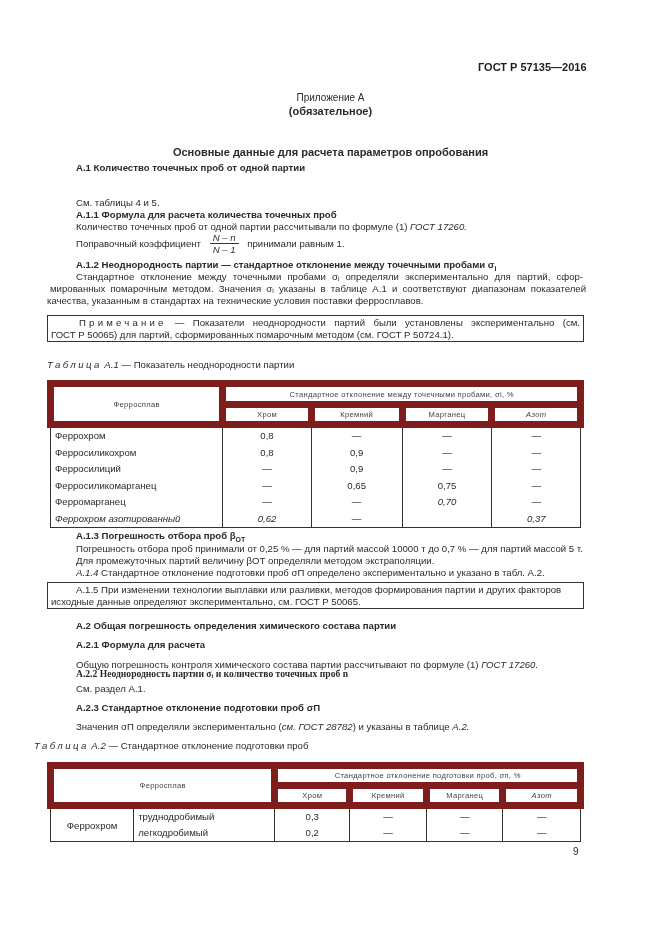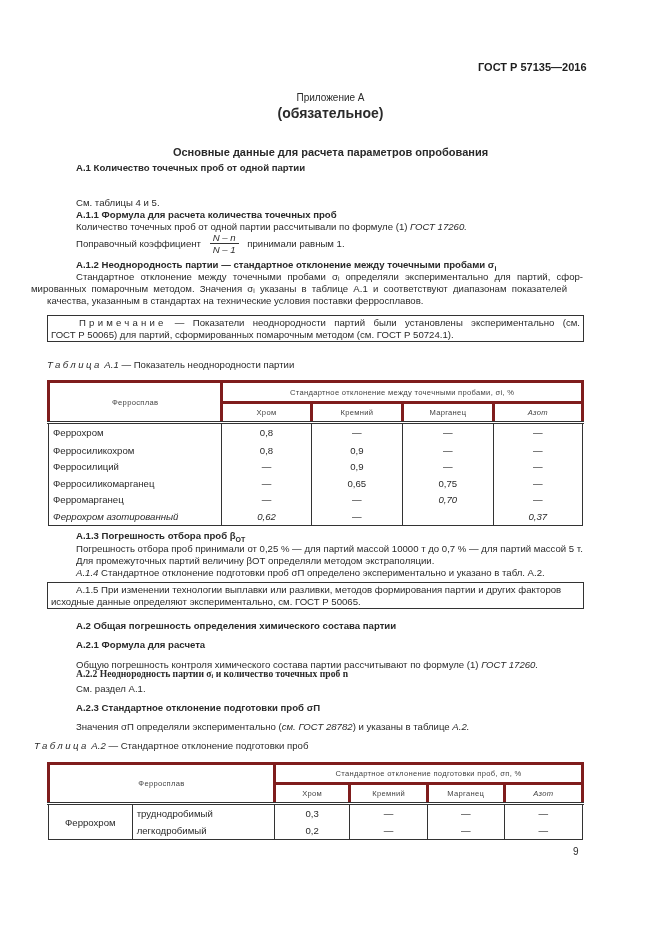--- a/index.html
+++ b/index.html
@@ -9,36 +9,36 @@
     .bold { font-weight: bold; }
     .ital { font-style: italic; }
     .sp { letter-spacing: 3.2px; }
     .hdr-code { left: 478px; top: 61px; font-size: 11px; font-weight: bold; color: #1e1e1e; }
     .center { left: 0; width: 661px; text-align: center; }
     .just { text-align: justify; text-align-last: justify; }
     .box { position: absolute; border: 1px solid #333; }
     table { position: absolute; border-collapse: collapse; font-size: 9.6px; color: #2a2a2a; }
     td { border-left: 1px solid #333; border-right: 1px solid #333; padding: 0 4px; text-align: center; }
     .th { font-size: 7.6px; color: #444; letter-spacing: 0.3px; }
-    .th td { border: 3px solid #7f1d1d; }
+    .th td { border: 7px solid #7f1d1d; }
     .lft { text-align: left; }
     .dbl { border-top: 3px double #333 !important; }
     .outer { border: 1px solid #333; }
     .frac { display: inline-block; vertical-align: middle; text-align: right; margin: 0 6px; font-style: italic; line-height: 11px; }
     .frac .num { display: block; border-bottom: 1px solid #333; padding: 0 3px; }
     .frac .den { display: block; padding: 0 3px; }
     sub { font-size: 7px; }
   </style>
 </head>
 <body>
 
 <div class="abs hdr-code">ГОСТ Р 57135—2016</div>
 
 <div class="abs center" style="top:92px; font-size:10px;">Приложение А</div>
-<div class="abs center bold" style="top:105px; font-size:14px;">(обязательное)</div>
+<div class="abs center bold" style="top:105px; font-size:11px;">(обязательное)</div>
 
 <div class="abs center bold" style="top:146px; font-size:11px;">Основные данные для расчета параметров опробования</div>
 
 <div class="abs bold" style="left:76px; top:162px;">А.1 Количество точечных проб от одной партии</div>
 <div class="abs" style="left:76px; top:197px;">См. таблицы 4 и 5.</div>
 <div class="abs bold" style="left:76px; top:209px;">А.1.1 Формула для расчета количества точечных проб</div>
 <div class="abs" style="left:76px; top:221px;">
   <span>Количество точечных проб от одной партии рассчитывали по формуле (1) </span><span class="ital">ГОСТ 17260.</span>
 </div>
 <div class="abs" style="left:76px; top:232px;">
@@ -47,21 +47,21 @@
     <span class="num">N – n</span>
     <span class="den">N – 1</span>
   </span>
   <span style="vertical-align:middle;">принимали равным 1.</span>
 </div>
 
 <div class="abs bold" style="left:76px; top:259px;">
   <span>А.1.2 Неоднородность партии — стандартное отклонение между точечными пробами σ</span><sub>i</sub>
 </div>
 <div class="abs just" style="left:47px; width:536px; padding-left:29px; top:271px;">Стандартное отклонение между точечными пробами σᵢ определяли экспериментально для партий, сфор-</div>
-<div class="abs just" style="left:31px; width:536px; top:283px;">мированных помарочным методом. Значения σᵢ указаны в таблице А.1 и соответствуют диапазонам показателей</div>
+<div class="abs just" style="left:50px; width:536px; top:283px;">мированных помарочным методом. Значения σᵢ указаны в таблице А.1 и соответствуют диапазонам показателей</div>
 <div class="abs" style="left:47px; top:295px;">качества, указанным в стандартах на технические условия поставки ферросплавов.</div>
 
 <div class="box" style="left:47px; top:315px; width:537px; height:27px;"></div>
 <div class="abs just" style="left:51px; width:529px; padding-left:28px; top:317px;">
   <span class="sp">Примечание</span><span> — Показатели неоднородности партий были установлены экспериментально (см.</span>
 </div>
 <div class="abs" style="left:51px; top:329px;">ГОСТ Р 50065) для партий, сформированных помарочным методом (см. ГОСТ Р 50724.1).</div>
 
 <div class="abs" style="left:47px; top:359px;">
   <span class="ital sp" style="letter-spacing:2.4px;">Таблица</span>

